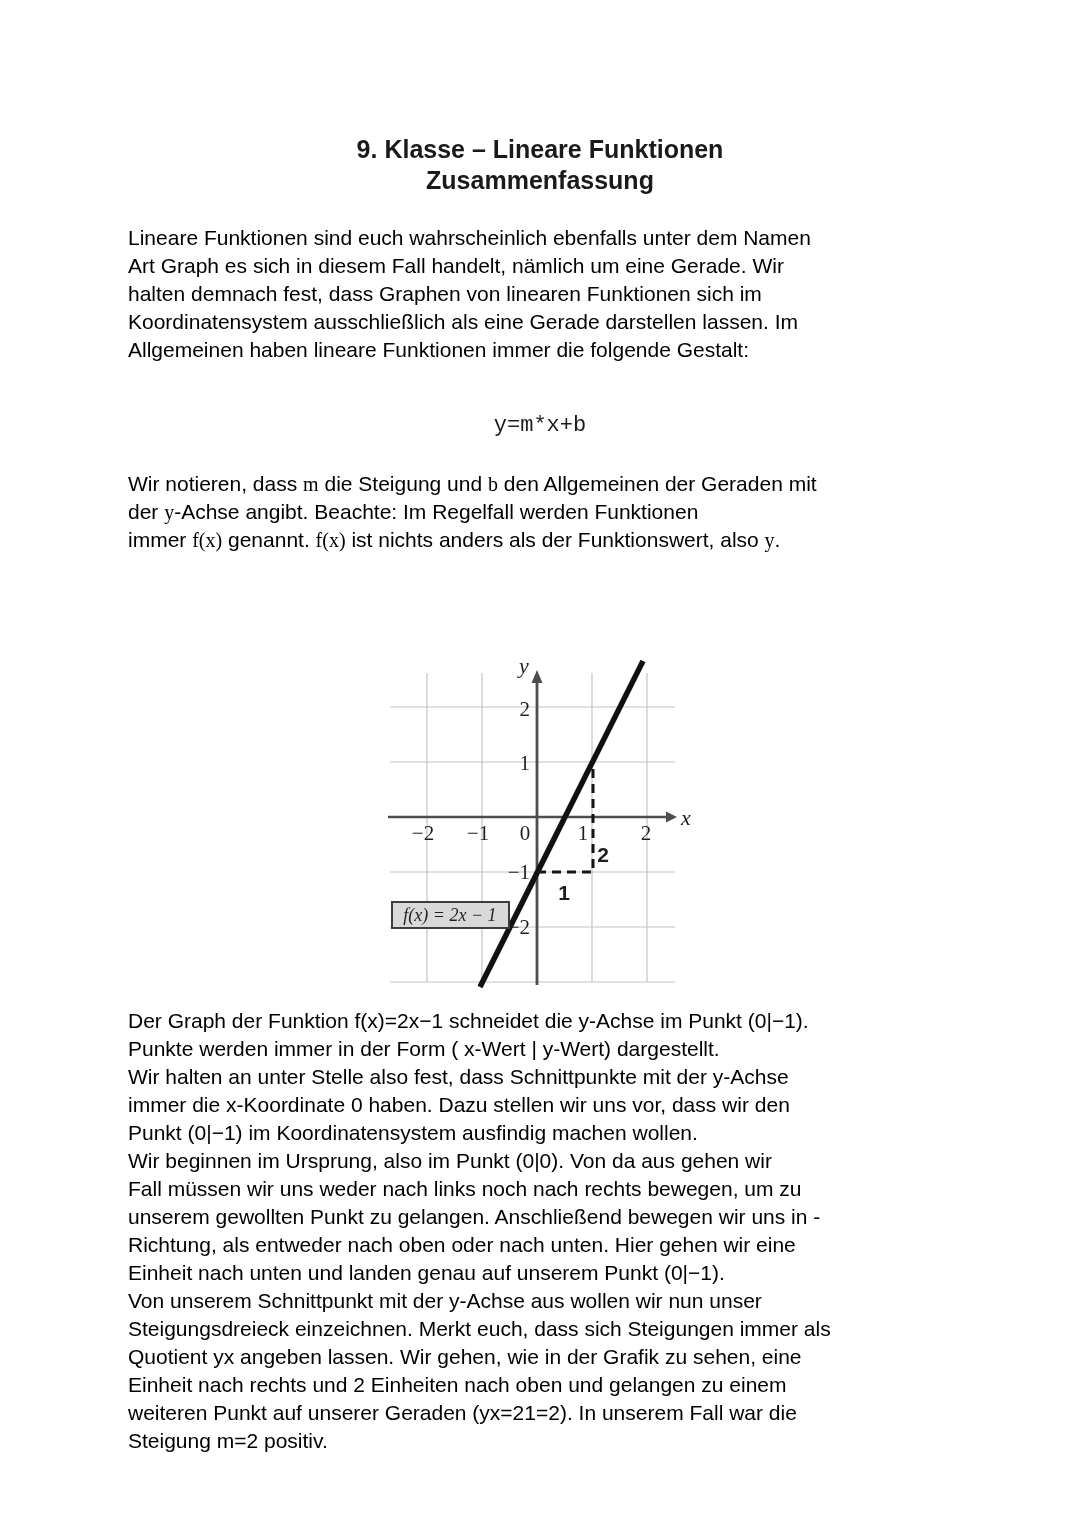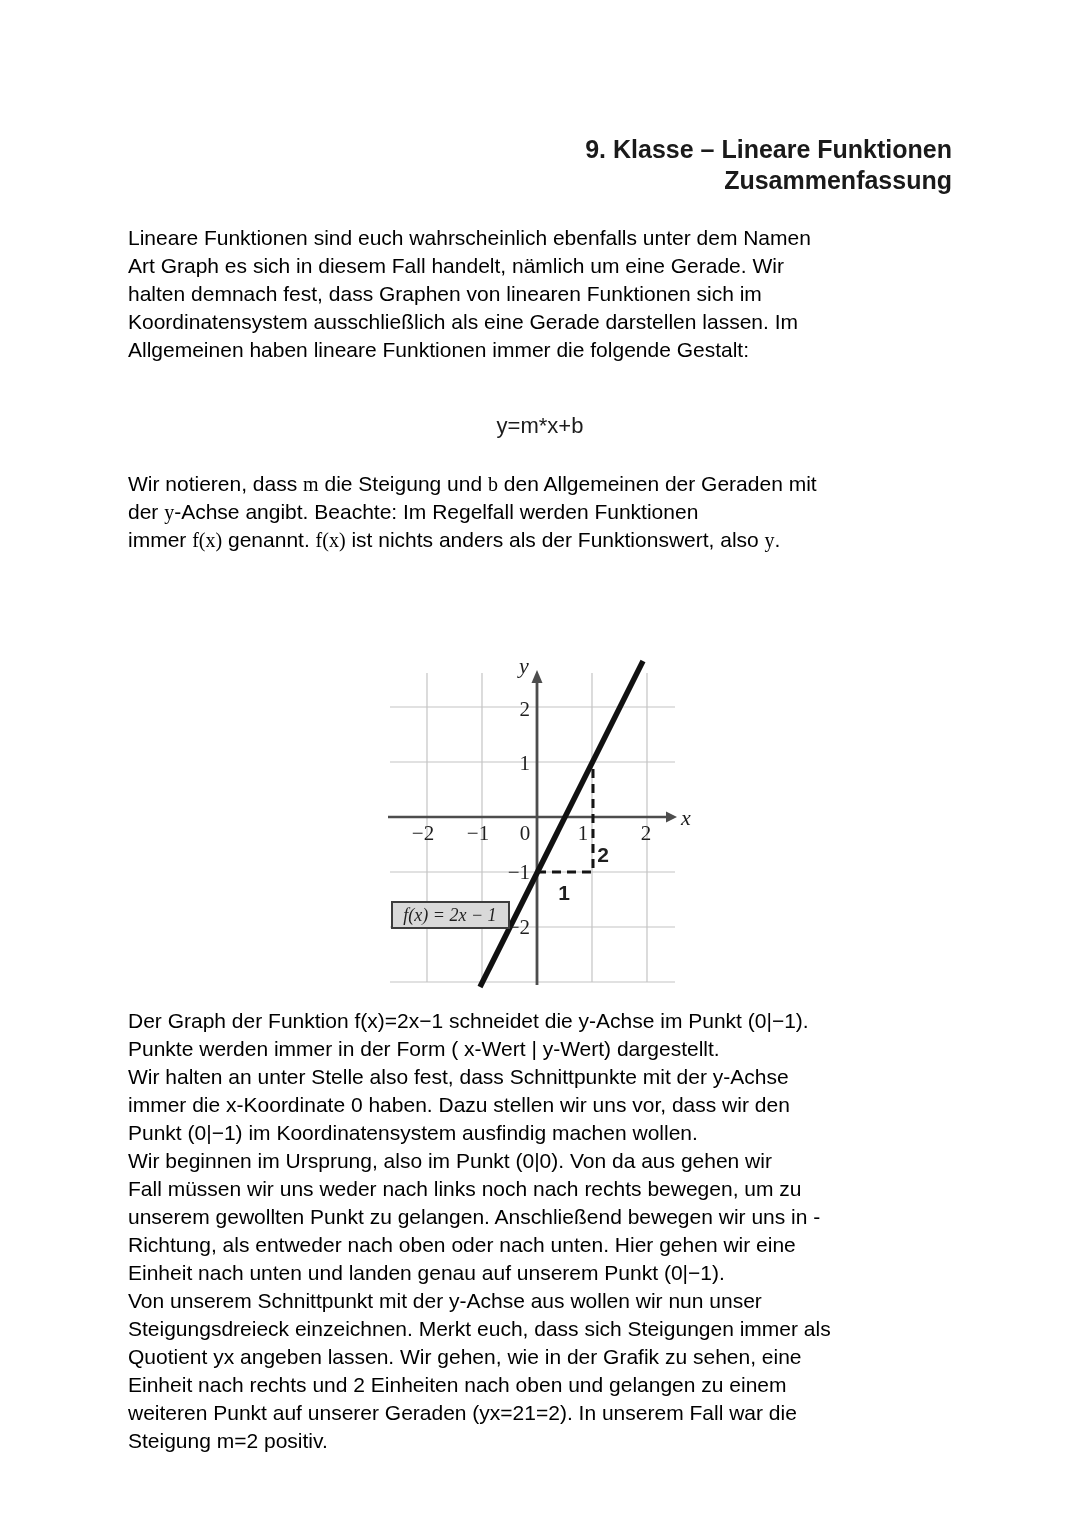--- a/index.html
+++ b/index.html
@@ -6,37 +6,37 @@
   .page{
     position:relative;
     width:1080px;height:1528px;
     background:#ffffff;
     font-family:"Liberation Sans",sans-serif;
     color:#212121;
     overflow:hidden;
   }
   .title-block{
     position:absolute;top:134px;left:128px;width:824px;
-    text-align:right;
+    text-align:center;
   }
   .title-block h1{
     margin:0;font-size:25px;line-height:31px;font-weight:bold;color:#1a1a1a;
   }
   .para{
     position:absolute;left:128px;width:830px;
     font-size:21px;line-height:28px;color:#000000;
   }
   .para .line{white-space:nowrap;}
   .math{
     font-family:"Liberation Serif",serif;
     font-size:20px;
   }
   .formula{
     position:absolute;top:412px;left:128px;width:824px;
-    text-align:center;font-size:22px;line-height:28px;color:#1c1c1c;
+    text-align:center;font-size:22px;line-height:28px;color:#1c1c1c;font-family:Liberation Mono, monospace;
   }
   .graph{
     position:absolute;top:650px;left:385px;
   }
   .graph text{fill:#1f1f1f;}
   .tick-label{font-family:"Liberation Serif",serif;font-size:21px;}
   .axis-letter{font-family:"Liberation Serif",serif;font-style:italic;font-size:22px;}
   .slope-label{font-family:"Liberation Sans",sans-serif;font-weight:bold;font-size:21px;fill:#111111;}
   .fnbox-text{font-family:"Liberation Serif",serif;font-style:italic;font-size:18px;fill:#111111;}
 </style>

